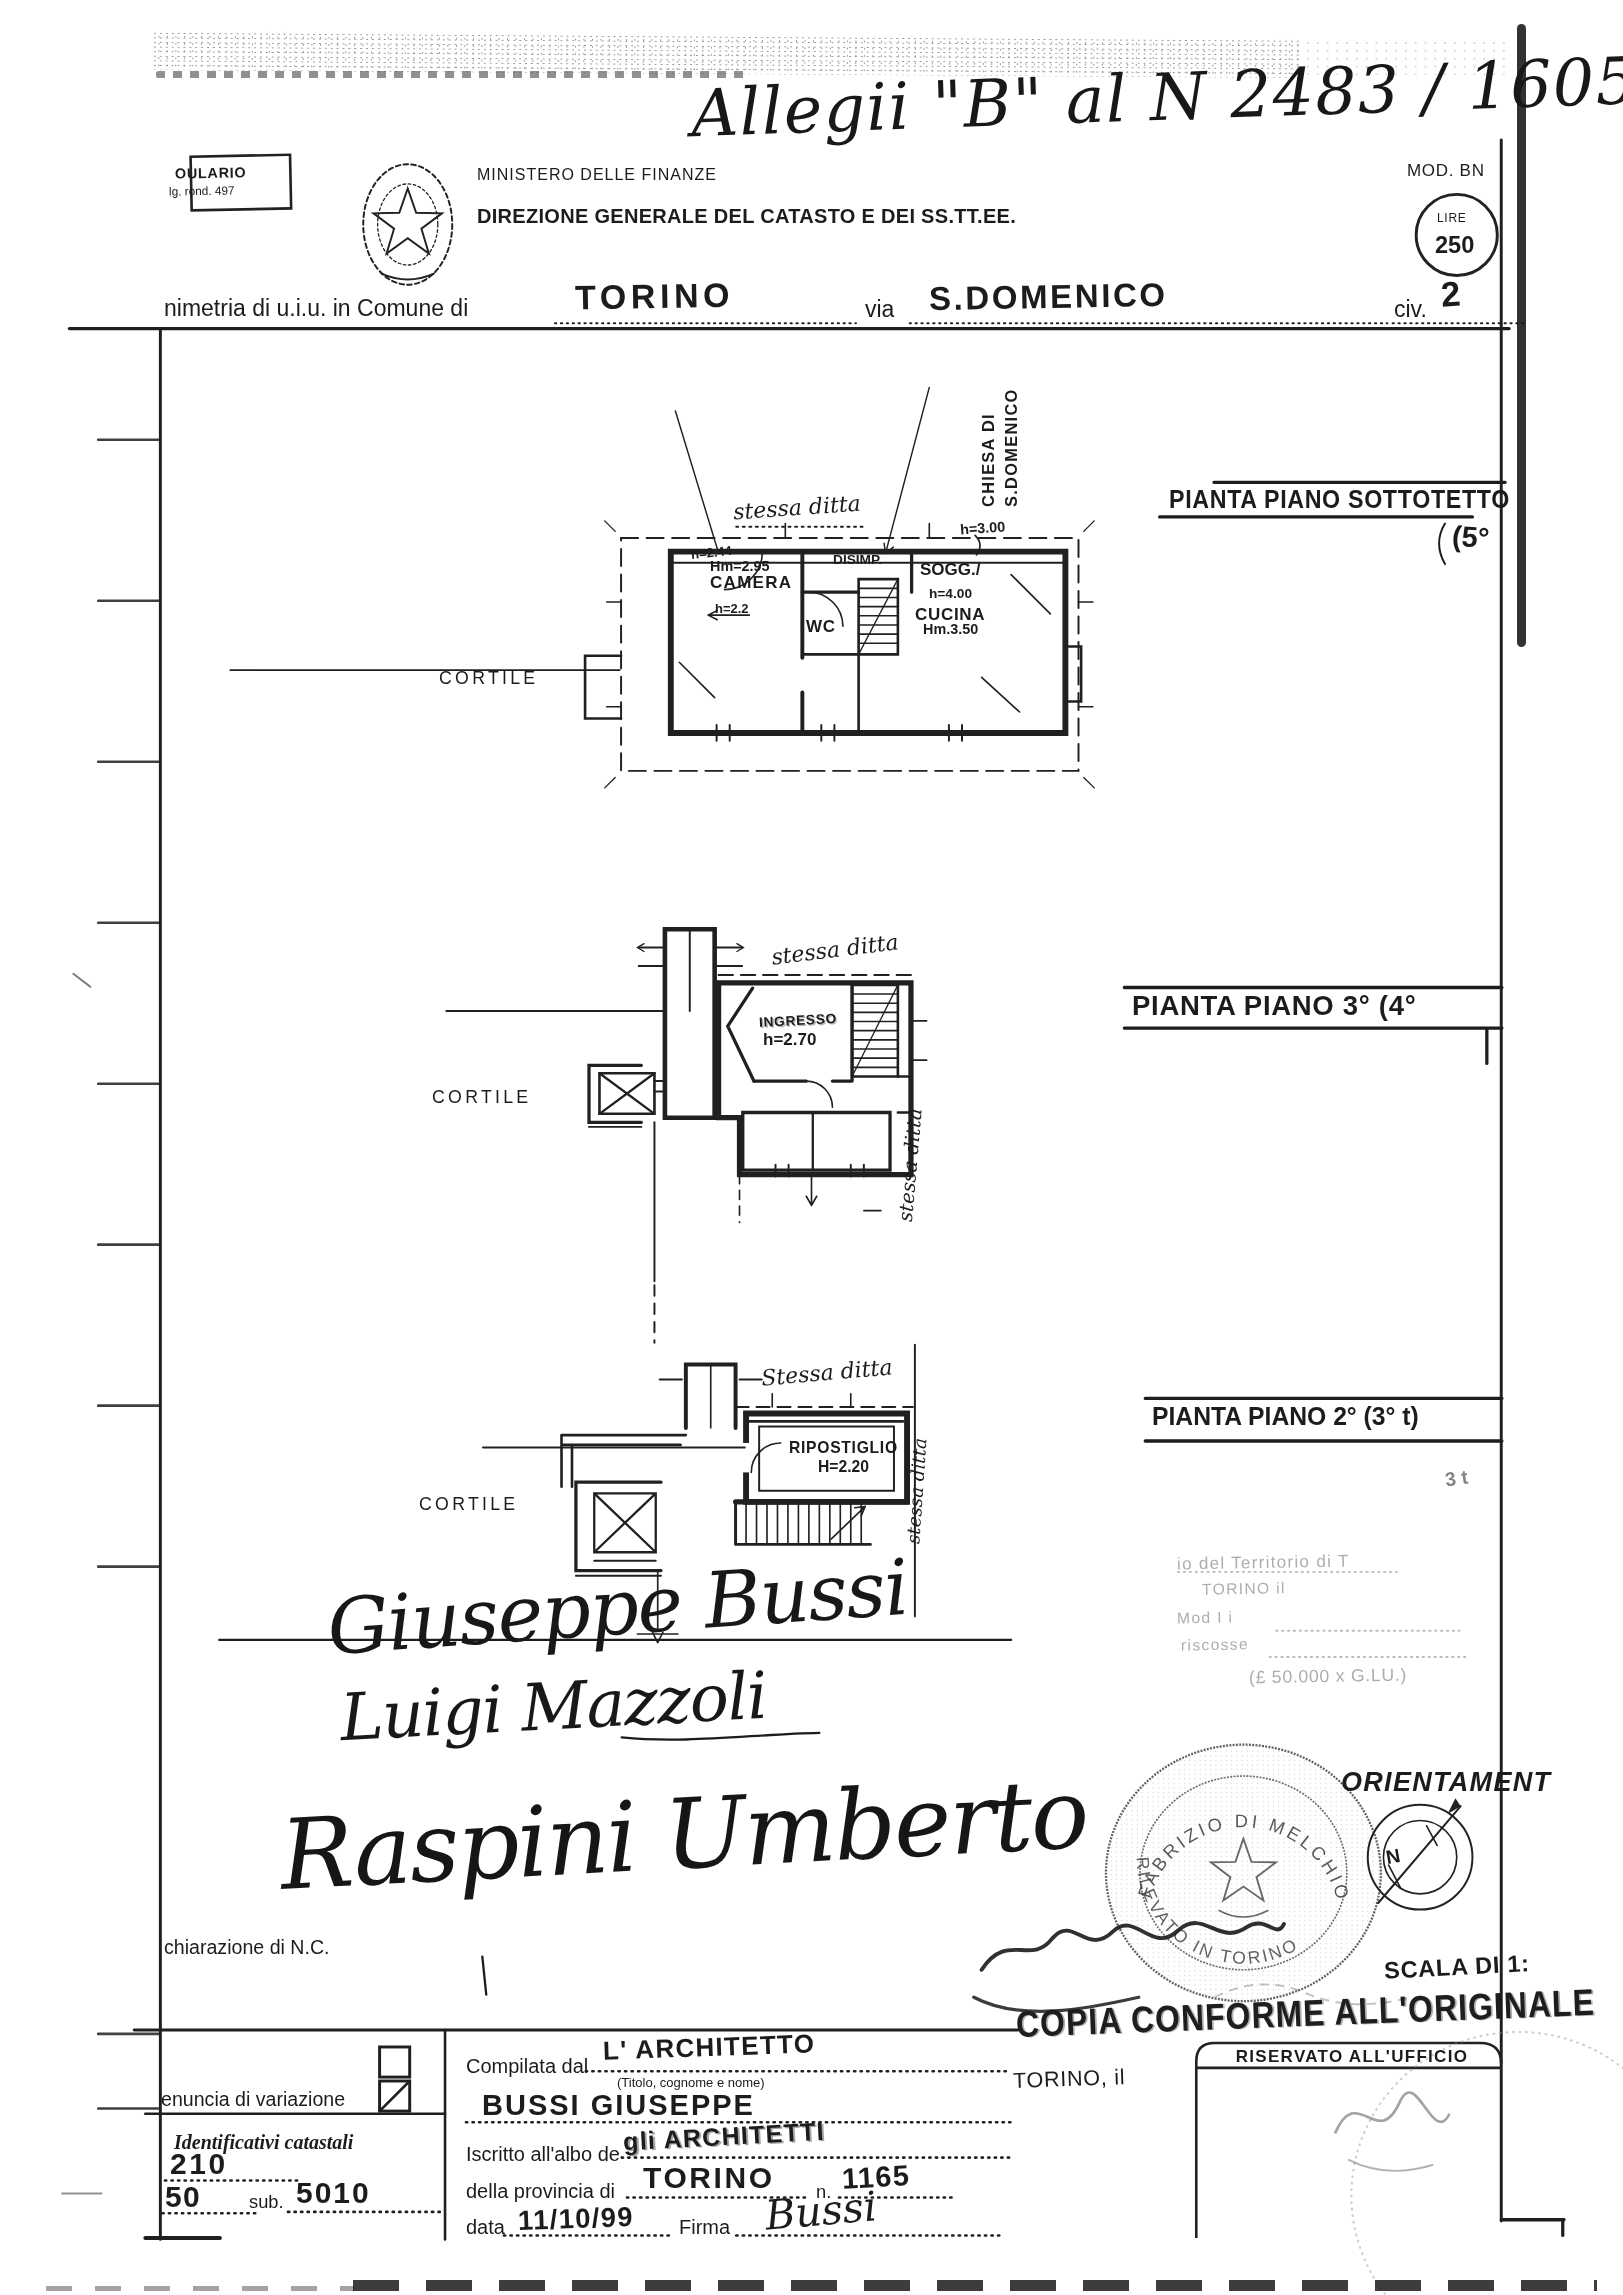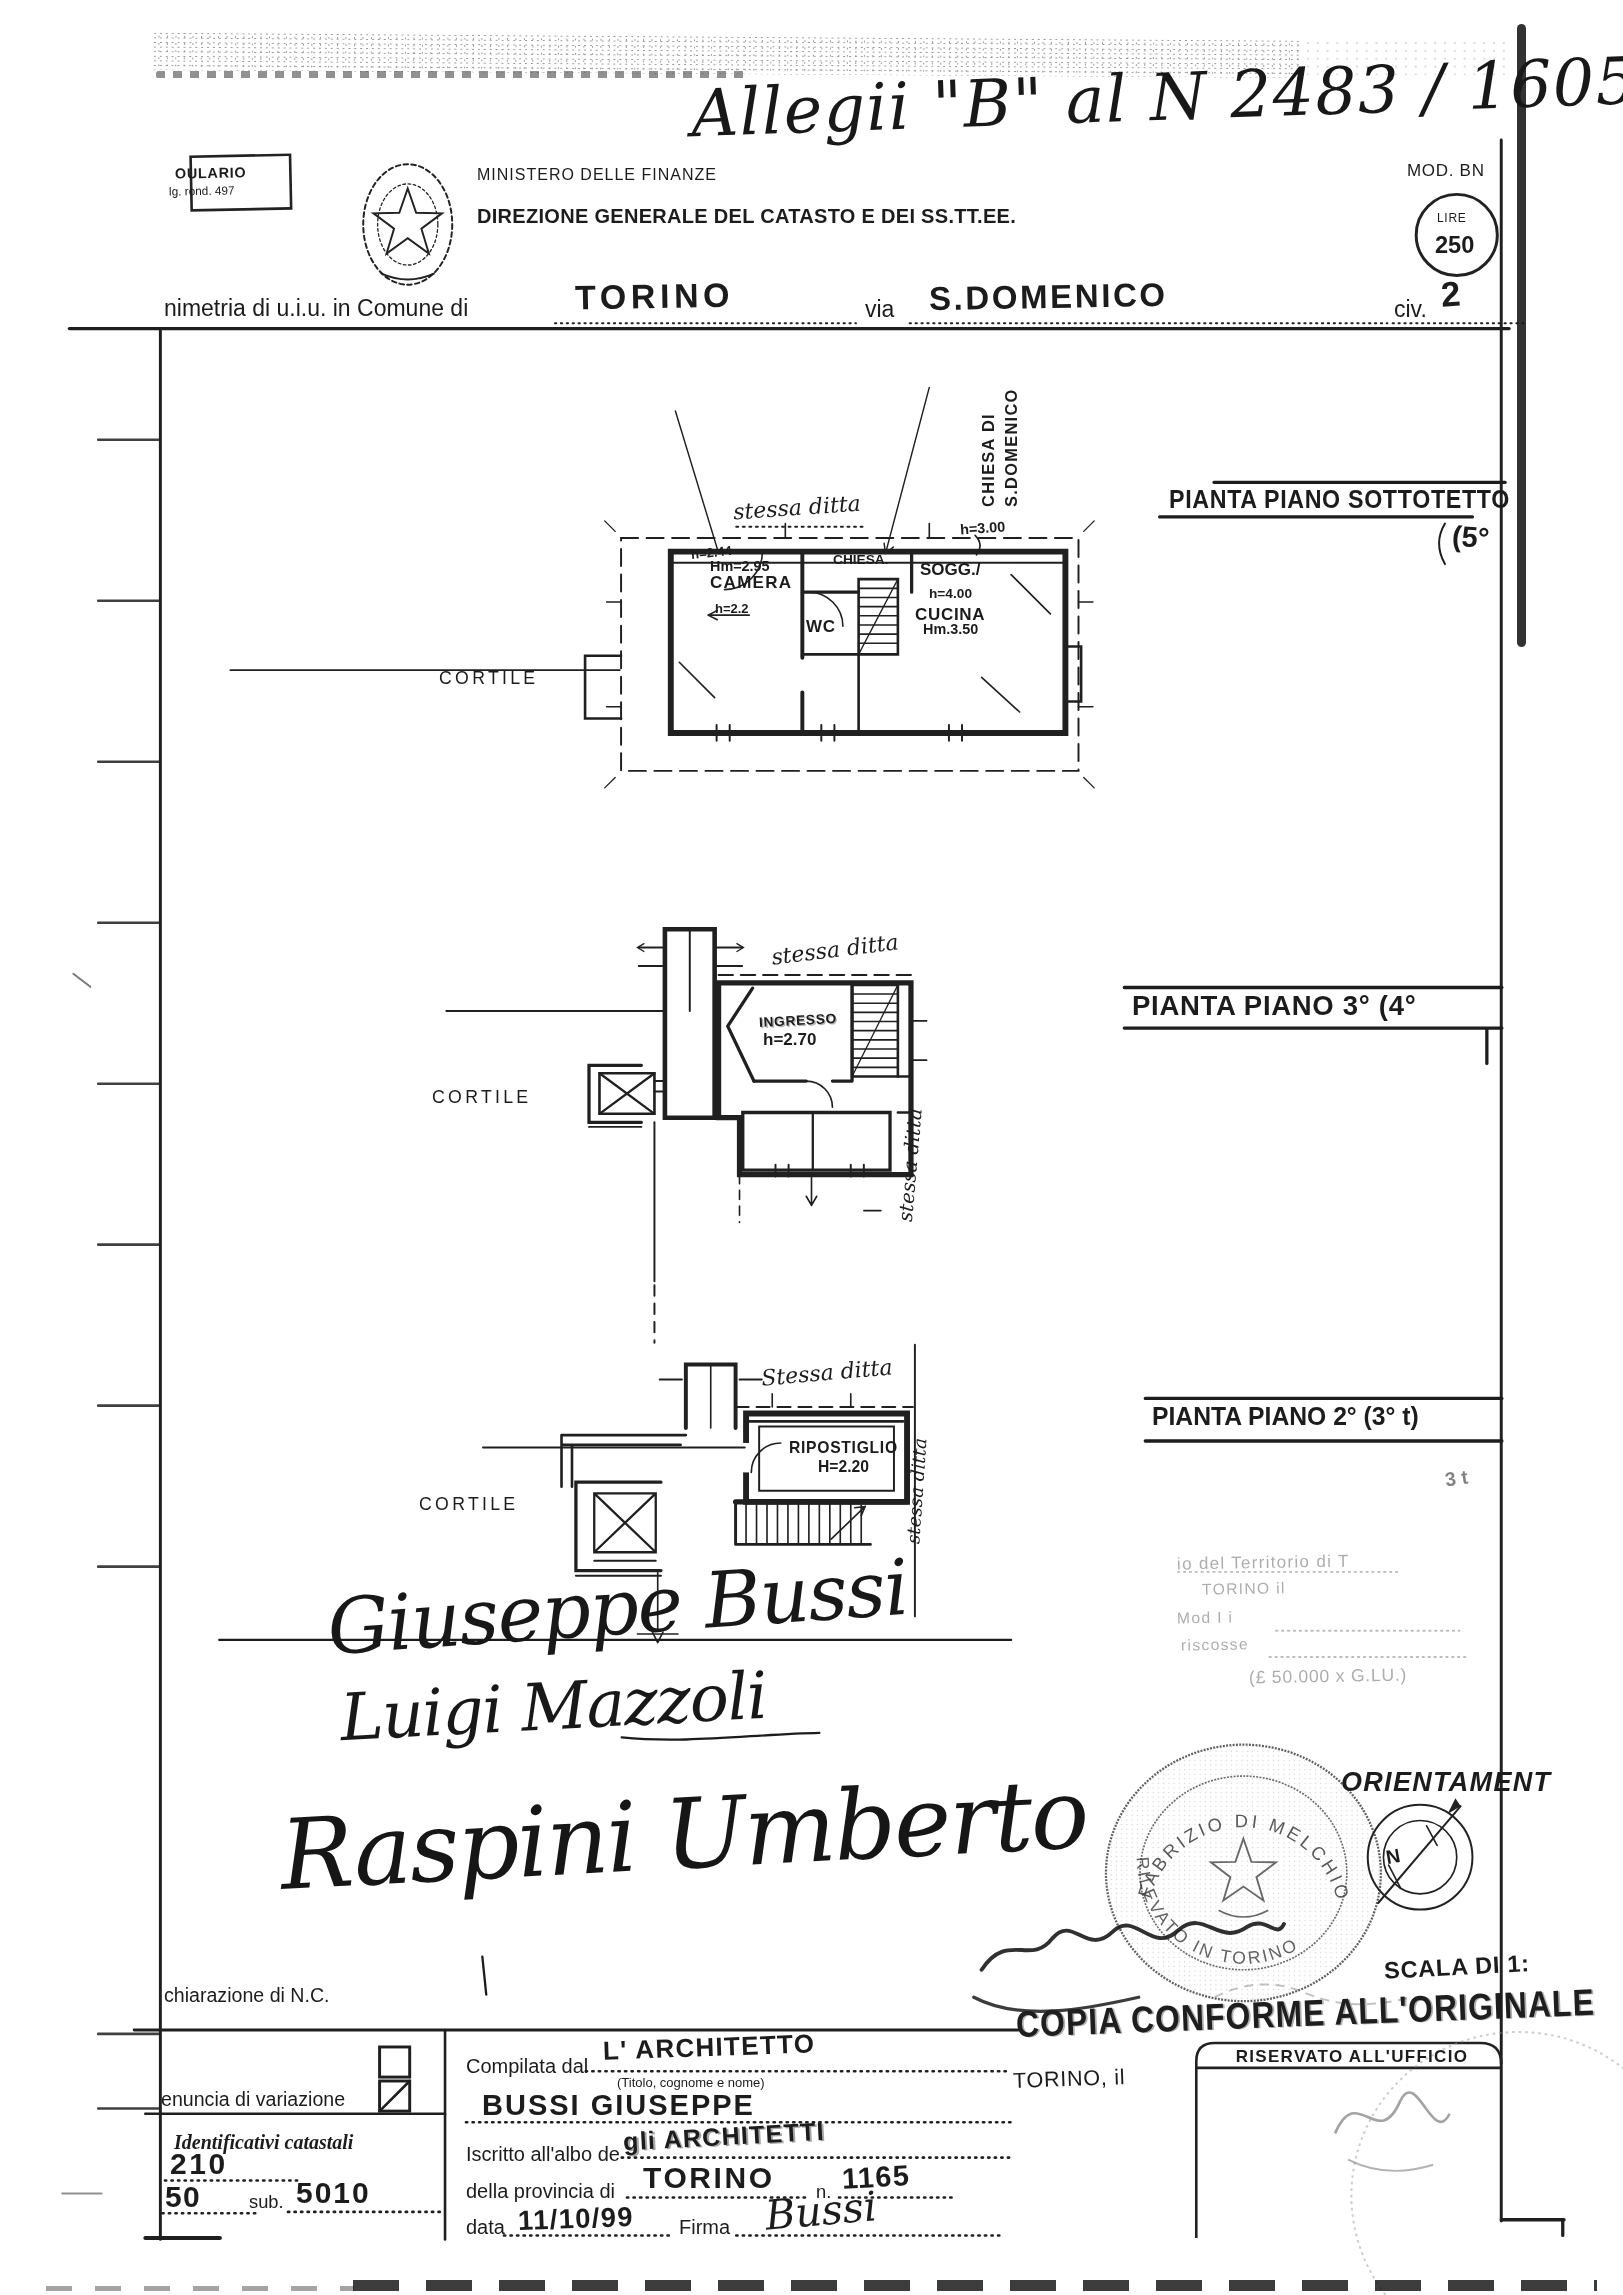--- a/index.html
+++ b/index.html
@@ -80,21 +80,21 @@
   #sig2{left:340px;top:1669px;font-size:65px;letter-spacing:-1.3px;transform:rotate(-3deg);color:#181818}
   #sig3{left:280px;top:1778px;font-size:97px;letter-spacing:-2px;transform:rotate(-3deg);color:#161616}
   
   #orient{left:1341px;top:1767px;font-size:27px;font-weight:700;font-style:italic;letter-spacing:1.3px}
   #compass-n{left:1386px;top:1845px;font-size:19.6px;font-weight:700;transform:rotate(-10deg)}
   #scala{left:1384px;top:1954px;font-size:23.6px;transform:rotate(-3deg);font-weight:600;letter-spacing:0.7px}
   #copia{left:1016px;top:2004px;font-size:37px;font-weight:700;letter-spacing:1.3px;transform:rotate(-2.2deg) scaleX(.86);transform-origin:left;color:#1e1e1e;text-shadow:2px 0.7px 0 rgba(25,25,25,.35);z-index:6}
   #riservato{left:1208px;top:2047px;width:288px;font-size:17px;letter-spacing:1.3px;text-align:center;font-weight:600;z-index:5}
   #torino-il{left:1013px;top:2066px;font-size:21.6px;letter-spacing:0.7px;transform:rotate(-2deg)}
   
-  #f-dich{left:164px;top:1984px;font-size:19.6px}
+  #f-dich{left:164px;top:1936px;font-size:19.6px}
   #f-var{left:161px;top:2088px;font-size:19.6px}
   #f-ident{left:174px;top:2131px;font-size:20px;font-family:"Liberation Serif",serif;font-style:italic;font-weight:600}
   #f-id1{left:170px;top:2147px;font-size:30px;letter-spacing:2.6px;font-weight:700}
   #f-id2{left:165px;top:2180px;font-size:30px;letter-spacing:1.3px;font-weight:600}
   #f-sub{left:249px;top:2191px;font-size:18.3px}
   #f-id3{left:296px;top:2176px;font-size:30px;letter-spacing:2px;font-weight:600}
   #f-comp{left:466px;top:2055px;font-size:20px}
   #f-compv{left:603px;top:2032px;font-size:26px;letter-spacing:1.3px;transform:rotate(-2deg);font-weight:600}
   #f-titolo{left:617px;top:2075px;font-size:13px}
   #f-nome{left:482px;top:2089px;font-size:29px;letter-spacing:2px;font-weight:600}
@@ -319,21 +319,21 @@
   <div class="abs script" id="p1-stessa">stessa ditta</div>
   <div class="abs" id="p1-chiesa">
     <span class="vt">CHIESA DI</span>
     <span class="vt">S.DOMENICO</span>
   </div>
   <div class="abs hw" id="p1-cortile">CORTILE</div>
   <div class="abs hw" id="p1-h244">h=2.44</div>
   <div class="abs hw" id="p1-hm295">Hm=2.95</div>
   <div class="abs hw" id="p1-camera">CAMERA</div>
   <div class="abs hw" id="p1-h22">h=2.2</div>
-  <div class="abs hw" id="p1-disimp">CHIESA.</div>
+  <div class="abs hw" id="p1-disimp">DISIMP.</div>
   <div class="abs hw" id="p1-sogg">SOGG./</div>
   <div class="abs hw" id="p1-h400">h=4.00</div>
   <div class="abs hw" id="p1-cucina">CUCINA</div>
   <div class="abs hw" id="p1-hm350">Hm.3.50</div>
   <div class="abs hw" id="p1-wc">WC</div>
   <div class="abs hw" id="p1-h300">h=3.00</div>
 
   <div class="abs script" id="p2-stessa">stessa ditta</div>
   <div class="abs hw" id="p2-ingresso">INGRESSO</div>
   <div class="abs hw" id="p2-h270">h=2.70</div>

